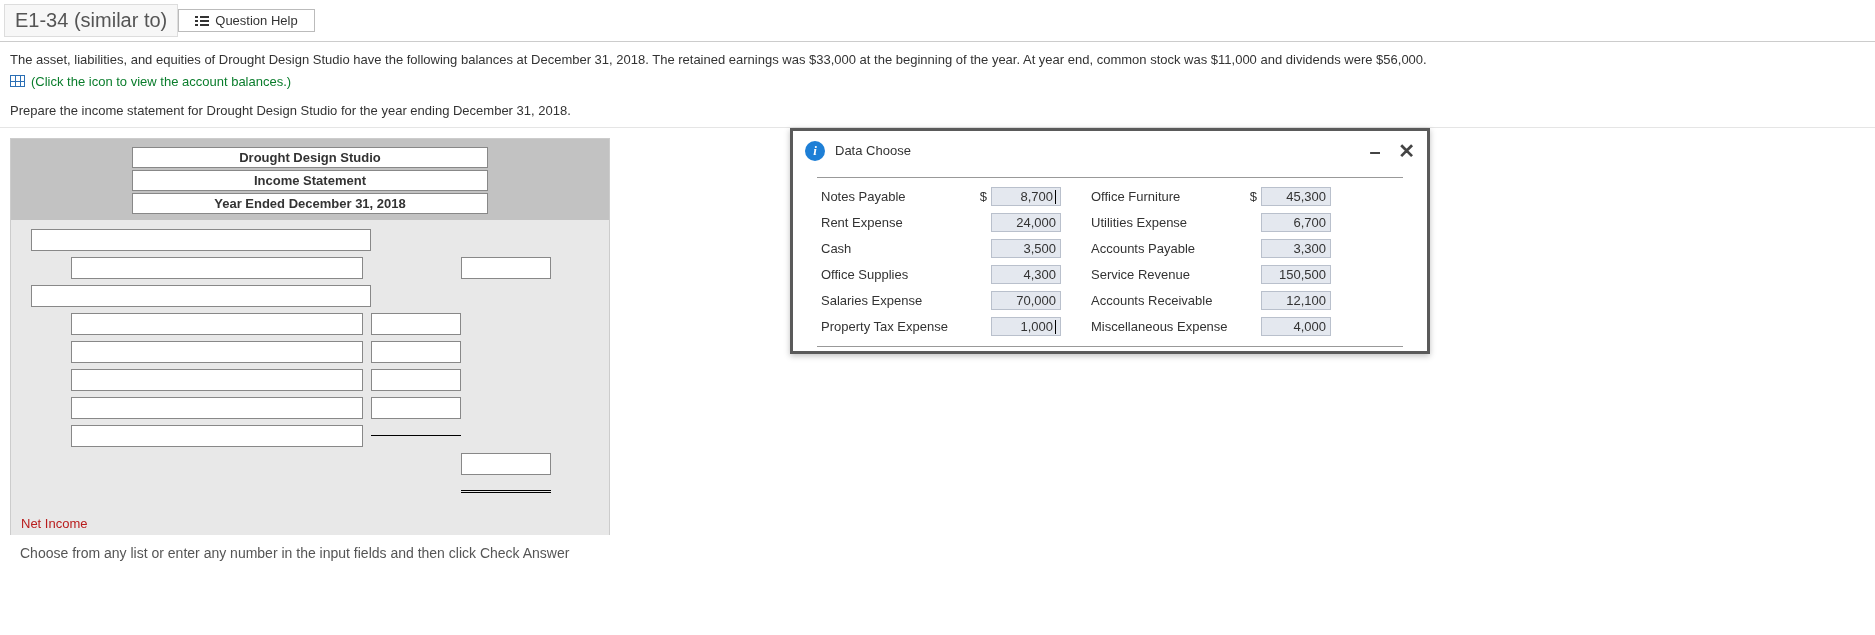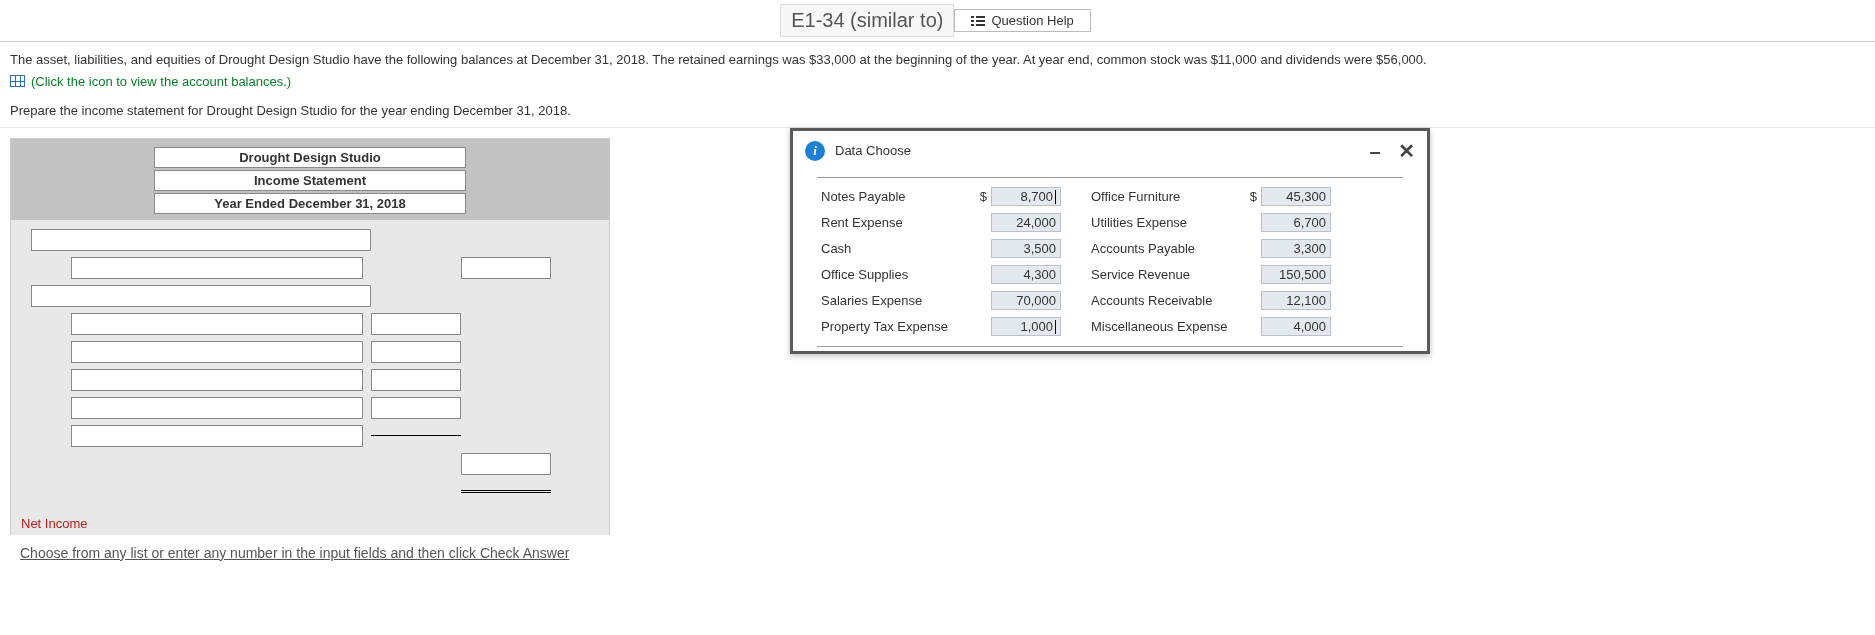--- a/index.html
+++ b/index.html
@@ -4,21 +4,21 @@
 <style>
   * { box-sizing: border-box; }
   body {
     margin: 0; padding: 0;
     font-family: Arial, Helvetica, sans-serif;
     font-size: 13px;
     color: #333; background: #fff;
     width: 1875px;
   }
   .header-bar {
-    display: flex; justify-content: center; align-items: center;
+    display: flex; justify-content: flex-start; align-items: center;
     padding: 4px 8px 4px 4px;
     border-bottom: 1px solid #ccc;
   }
   .q-title {
     font-size: 20px; color: #555;
     background: #f7f7f7;
     border: 1px solid #ddd;
     padding: 4px 10px;
   }
   .help-btn {
@@ -52,37 +52,37 @@
   
   .worksheet {
     width: 600px;
     background: #e8e8e8;
     border: 1px solid #ccc;
     border-bottom: none;
   }
   .ws-head { background: #c2c2c2; padding: 6px 0 4px 0; }
   .ws-head-row { display: flex; justify-content: center; margin: 2px 0; }
   .ws-head-cell {
-    width: 312px; background: #fff; border: 1px solid #888;
+    width: 356px; background: #fff; border: 1px solid #888;
     text-align: center; font-weight: bold; padding: 2px 4px;
   }
   .ws-body { padding: 6px 8px 6px 8px; }
   .ws-row { display: flex; align-items: center; height: 28px; }
   .ws-input {
     background: #fff; border: 1px solid #888;
     height: 22px; margin: 0 4px;
   }
   .lbl-w { width: 340px; }
   .num-w { width: 90px; }
   .indent1 { margin-left: 48px; }
   .indent2 { margin-left: 8px; }
   .underline1 { border-top: 1px solid #000; width: 90px; height: 2px; margin-left: 4px;}
   .underline2 { border-top: 3px double #000; width: 90px; height: 4px; margin-left: 4px;}
   .net-row { padding: 4px 10px; color: #b91c1c; }
-  .hint-line { padding: 10px 10px; color: #555; font-size: 14px; text-decoration: underline; }
+  .hint-line { padding: 10px 10px; color: #555; font-size: 14px; }
 
   
   .popup {
     position: absolute;
     left: 790px; top: 0px;
     width: 640px;
     background: #fff;
     border: 3px solid #5a5a5a;
     box-shadow: 0 2px 6px rgba(0,0,0,.25);
   }

